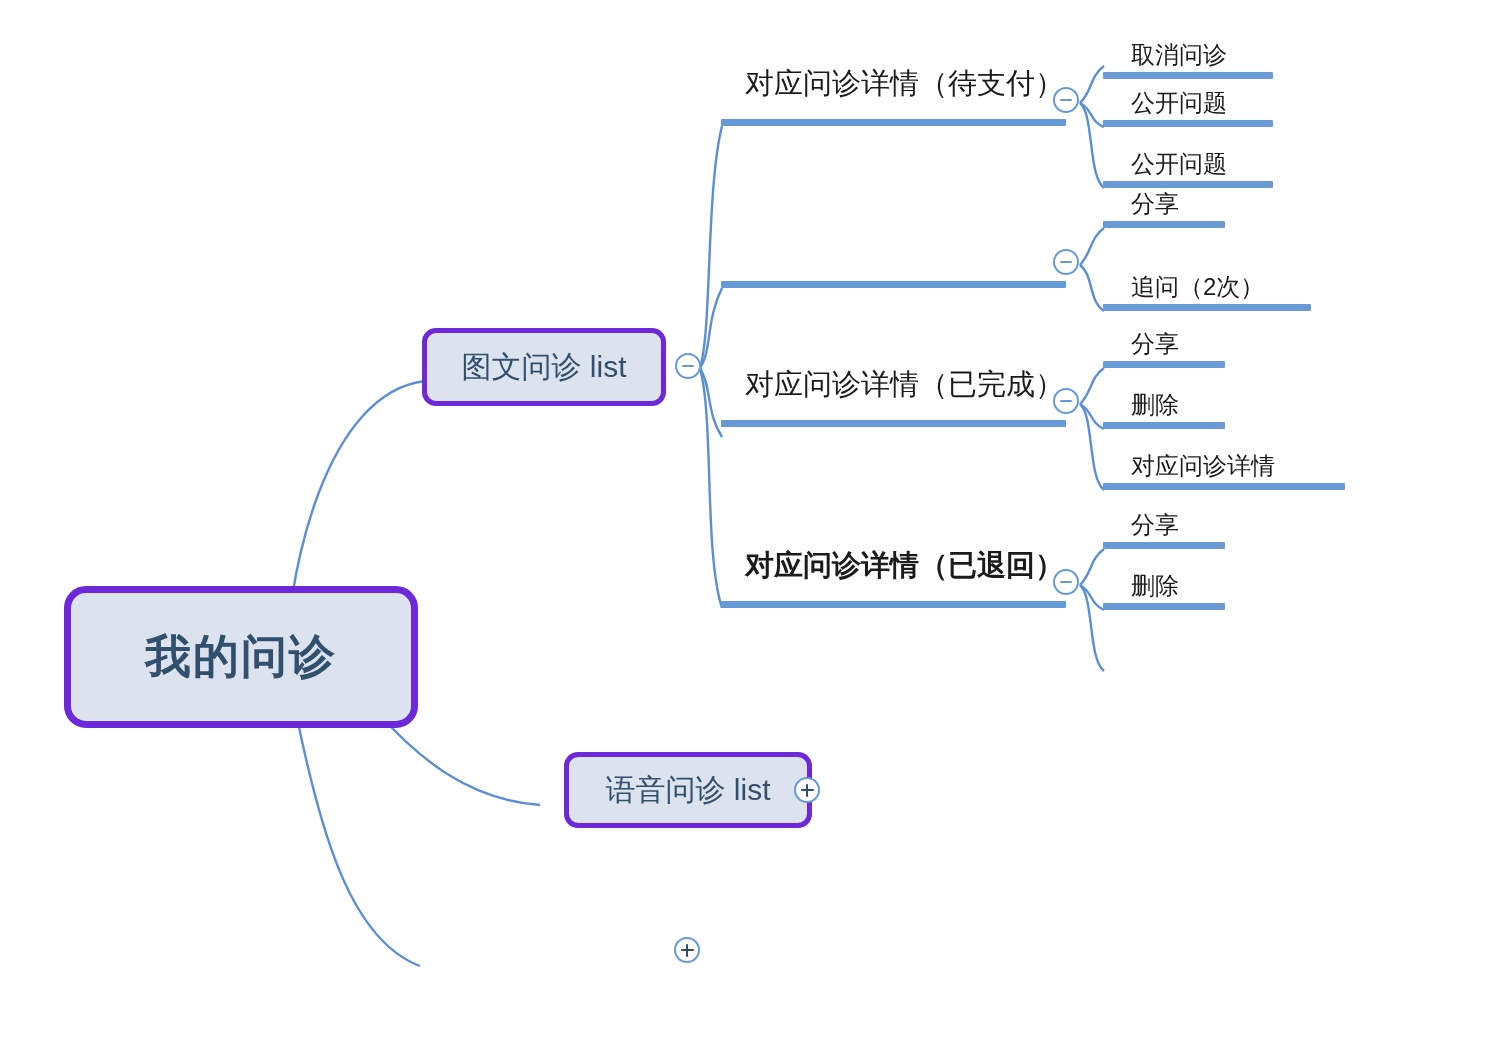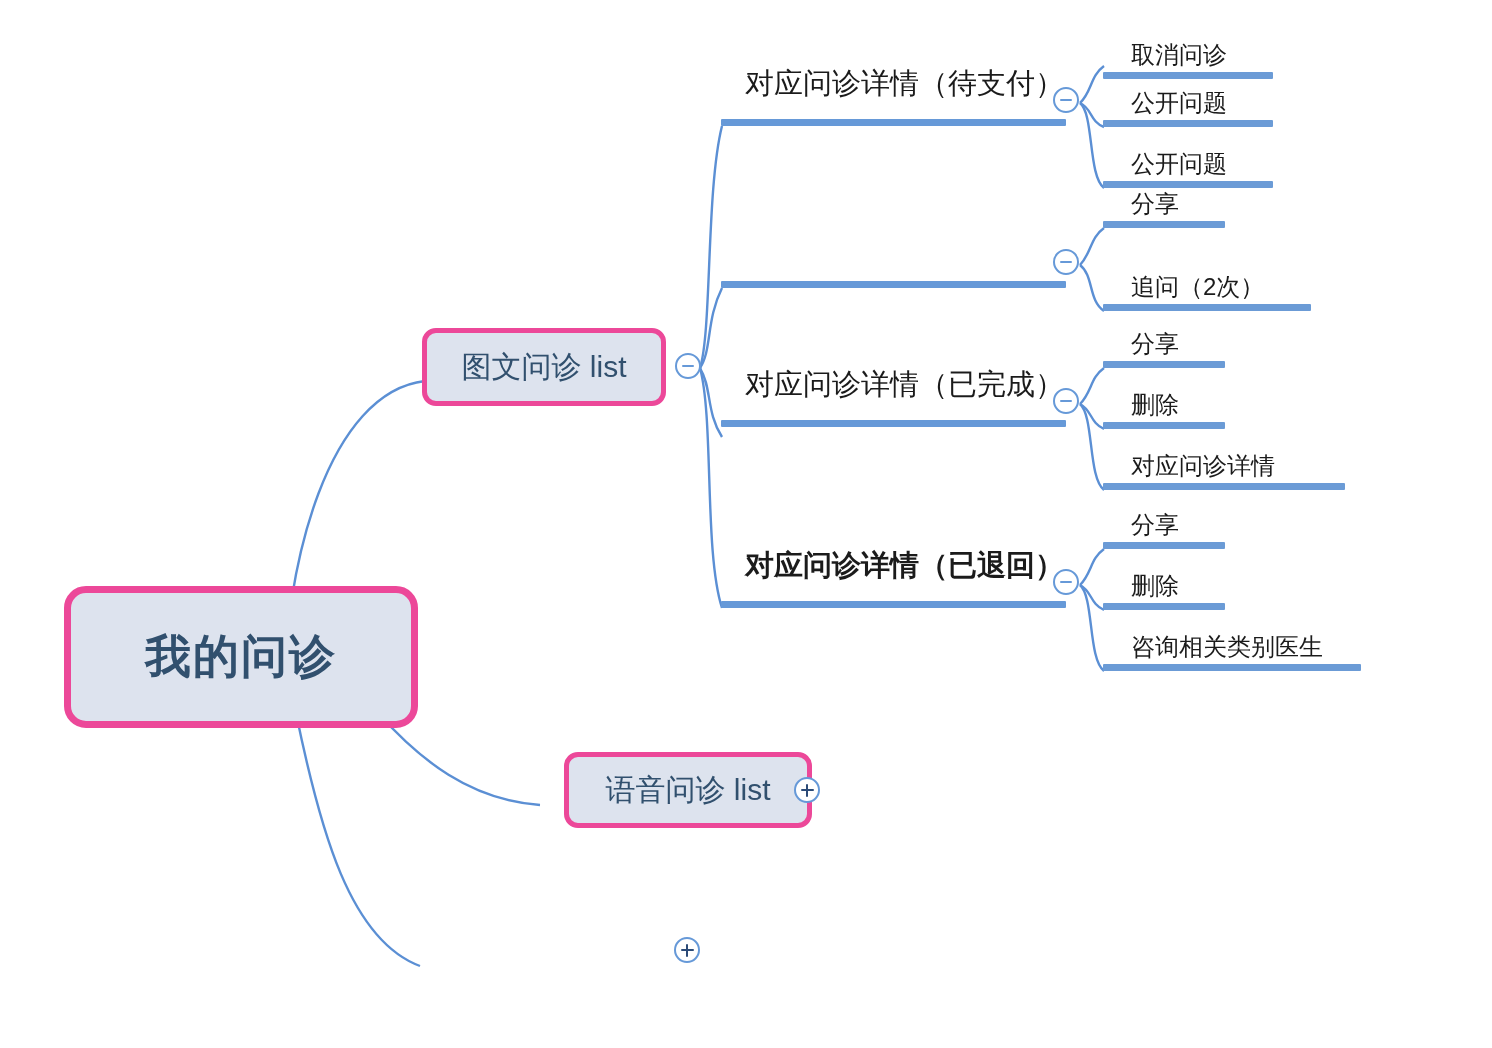--- a/index.html
+++ b/index.html
@@ -33,21 +33,21 @@
   }
 
   
   .box-node {
     position: absolute;
     box-sizing: border-box;
     display: flex;
     align-items: center;
     justify-content: center;
     background: #dde3ee;
-    border: 5px solid #ec4899;
+    border: 5px solid #6d28d9;
     border-radius: 16px;
     color: #31506e;
     white-space: nowrap;
   }
   .box-node.root {
     border-width: 7px;
     border-radius: 22px;
     font-size: 46px;
     font-weight: bold;
     letter-spacing: 2px;
@@ -254,18 +254,14 @@
   </div>
 
   <div class="bar-node leaf" style="left:1103px; top:503px; width:122px; height:46px;">
     <span class="bar-label" style="left:28px;">分享</span>
     <span class="bar-rule" style="width:122px;"></span>
   </div>
   <div class="bar-node leaf" style="left:1103px; top:564px; width:122px; height:46px;">
     <span class="bar-label" style="left:28px;">删除</span>
     <span class="bar-rule" style="width:122px;"></span>
   </div>
-  <div class="bar-node leaf" style="left:1103px; top:625px; width:258px; height:46px;">
-    <span class="bar-label" style="left:28px;">咨询相关类别医生</span>
-    <span class="bar-rule" style="width:258px;"></span>
-  </div>
 
 </div>
 
 </body></html>

